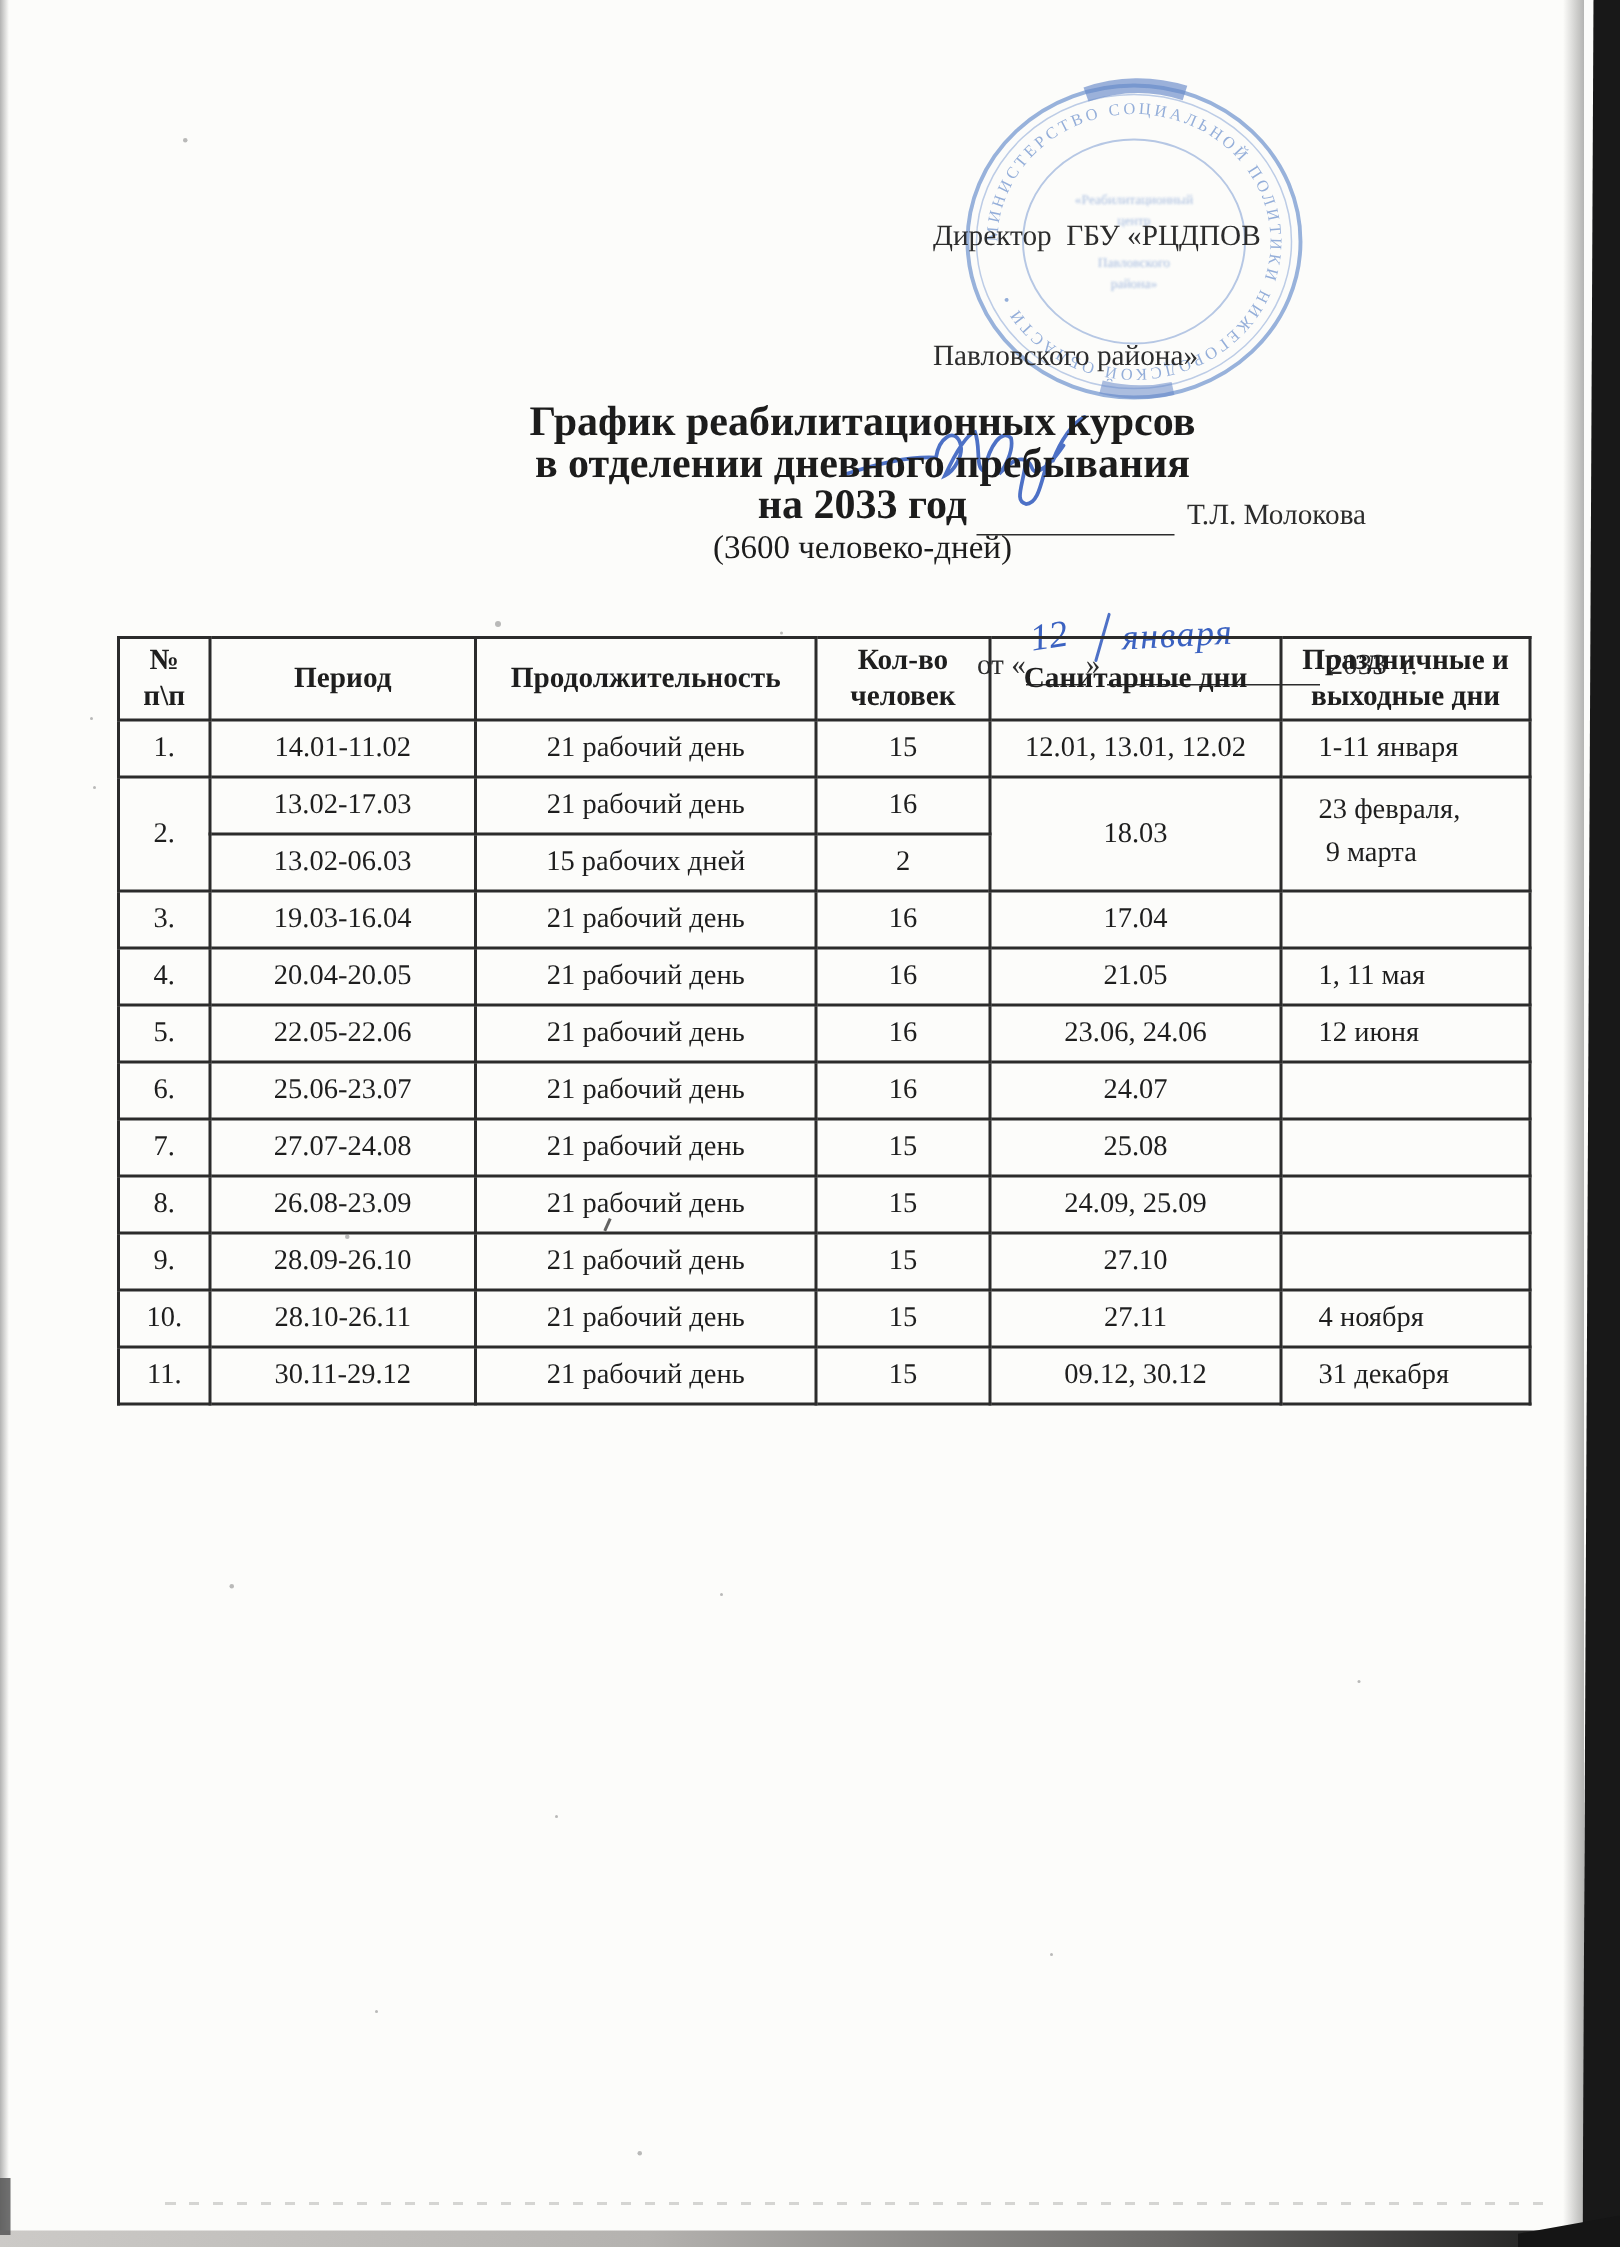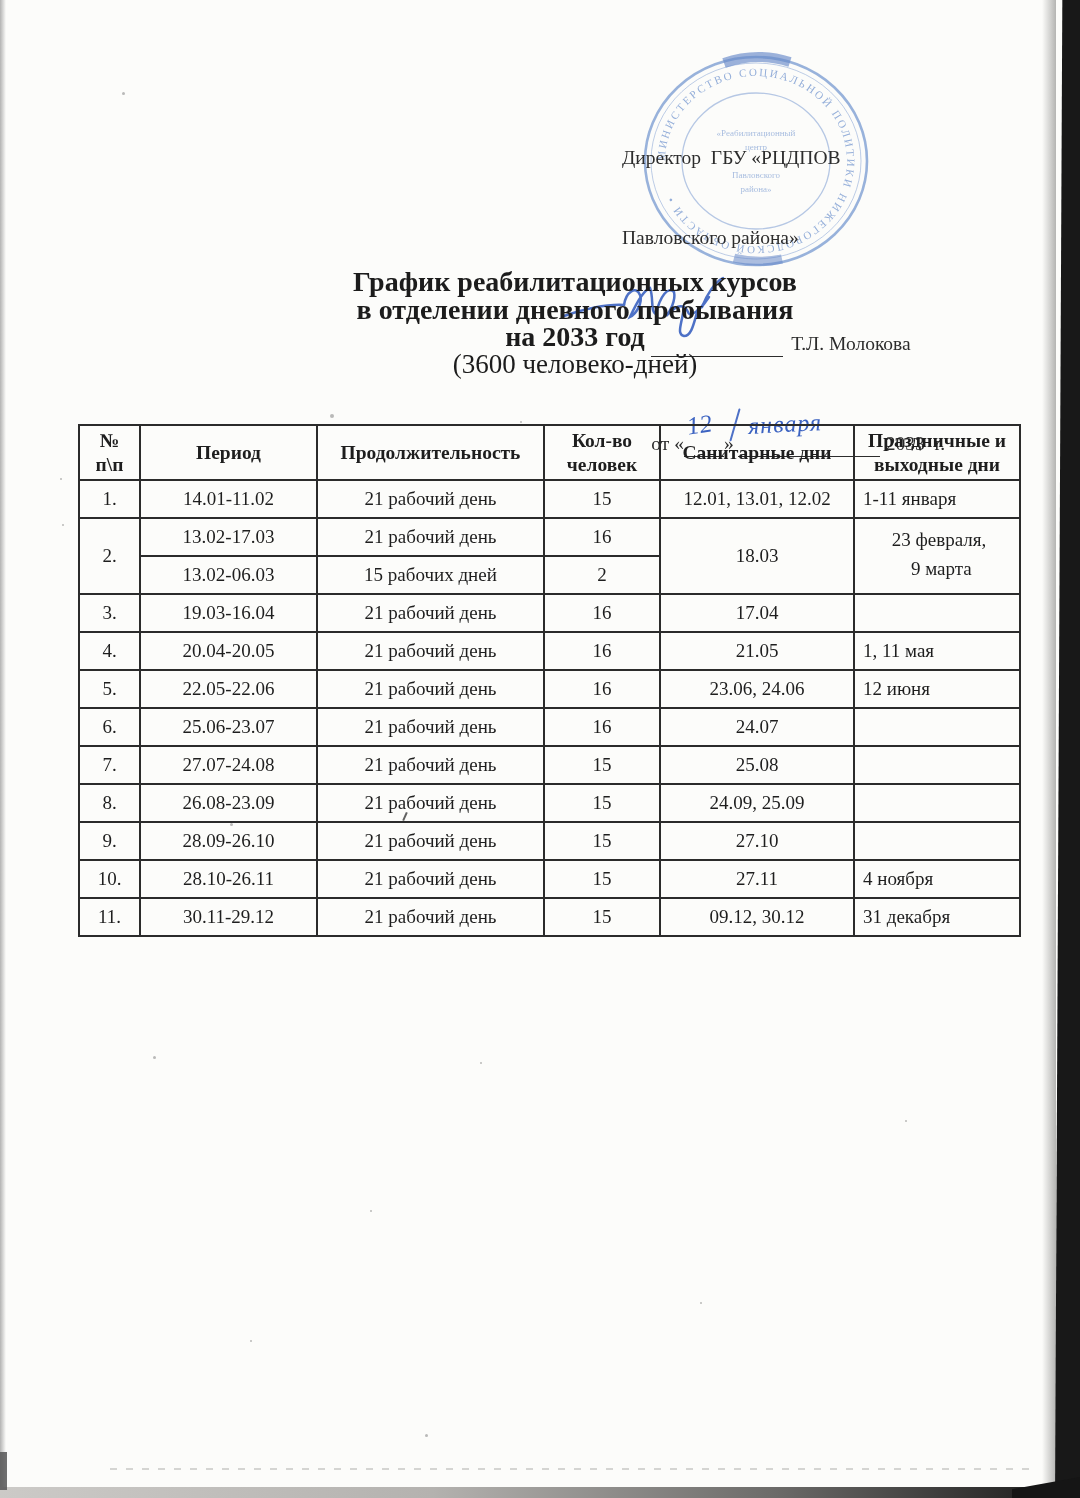--- a/index.html
+++ b/index.html
@@ -45,33 +45,33 @@
   .blank.small{width:40px;}
   .blank.long{width:142px;margin-left:4px;margin-right:6px;}
   .hand{position:absolute;color:#3b62c1;font-style:italic;white-space:nowrap;}
   .hand.day{left:3px;top:-22px;font-size:25px;transform:rotate(-9deg);}
   .hand.month{left:10px;top:-23px;font-size:24px;transform:rotate(-3deg);letter-spacing:1px;}
   .pen-stroke{position:absolute;left:-4px;top:-26px;width:2.4px;height:34px;background:#3b62c1;transform:rotate(16deg);border-radius:2px;opacity:.9;}
 
   
   .doc-title{position:absolute;left:180px;top:268px;width:790px;text-align:center;color:#1c1c1c;}
   .doc-title .t-bold{font-weight:bold;font-size:28px;line-height:27.5px;}
-  .doc-title .t-normal{font-size:27px;line-height:27.5px;}
+  .doc-title .t-normal{font-size:22px;line-height:27.5px;}
 
   
   table.sched{position:absolute;left:78px;top:424px;width:941px;
     border-collapse:collapse;table-layout:fixed;color:#1e1e1e;}
   table.sched th, table.sched td{
     border:2px solid #2b2b2b;font-size:19px;text-align:center;vertical-align:middle;
     padding:0 4px;overflow:hidden;white-space:pre-wrap;}
   table.sched th{font-weight:bold;line-height:1.22;font-size:19.5px;}
   table.sched thead tr{height:55px;}
   table.sched tbody tr{height:38px;}
-  table.sched td.left{text-align:left;padding-left:8px;}
-  table.sched td.top{vertical-align:top;padding-top:6px;line-height:1.55;text-align:center;}
+  table.sched td.left{text-align:left;padding-left:24px;}
+  table.sched td.top{vertical-align:top;padding-top:6px;line-height:1.55;}
 </style>
 </head>
 <body>
 
 <div class="page">
 
   <svg class="stamp" viewBox="0 0 240 222">
     <defs>
       <path id="ringPath" d="M120,111 m-91,0 a91,85 0 1,1 182,0 a91,85 0 1,1 -182,0" fill="none"></path>
     </defs>

